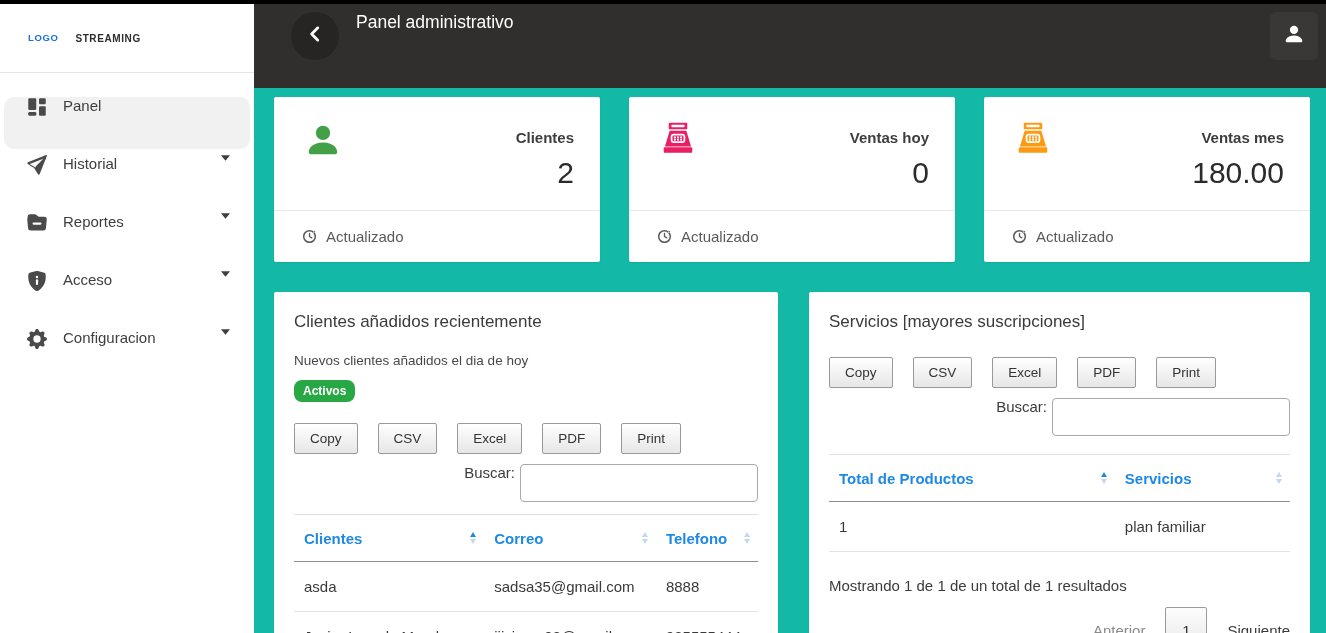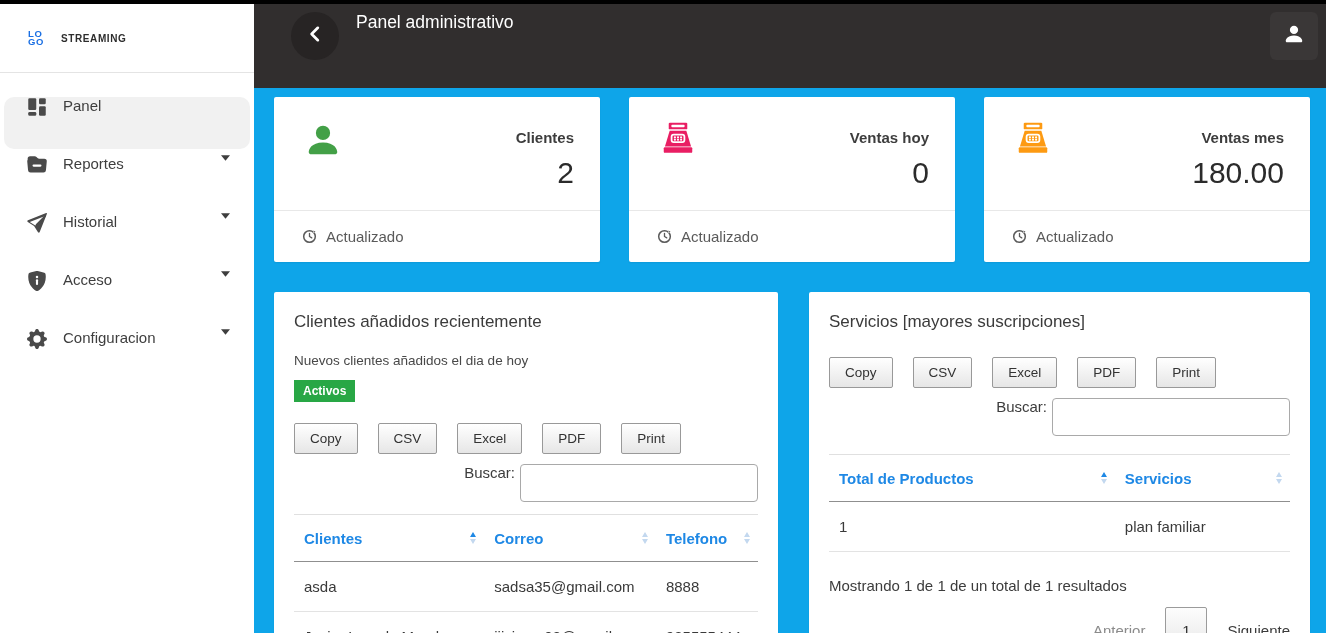--- a/index.html
+++ b/index.html
@@ -3,21 +3,21 @@
 <meta charset="utf-8">
 <style>
   html,body{margin:0;padding:0}
   body{width:1326px;height:633px;position:relative;overflow:hidden;background:#ededed;
        font-family:"Liberation Sans",sans-serif;-webkit-font-smoothing:antialiased}
   .top-strip{position:absolute;left:0;top:0;width:1326px;height:4px;background:#000;z-index:5}
 
   
   .sidebar{position:absolute;left:0;top:4px;width:254px;height:629px;background:#fff;z-index:4}
   .brand{height:68px;display:flex;align-items:center;padding-left:28px;gap:17px;border-bottom:1px solid #e4e4e4}
-  .logo{display:flex;flex-direction:column;line-height:8.5px}
+  .logo{display:flex;flex-direction:row;line-height:8.5px}
   .logo span{font-size:9.5px;font-weight:800;color:#1a6fe3;letter-spacing:.6px}
   .brand-name{font-size:10px;font-weight:bold;color:#2d2d2d;letter-spacing:.6px}
   .menu{padding:24px 4px 0 4px}
   .side-item{height:52px;margin-bottom:6px;border-radius:10px;display:flex;
              padding:0 20px 0 23px;gap:16px;cursor:pointer}
   .side-item.active{background:#f1f1f1}
   .side-icon{width:20px;height:20px;color:#4a4a4a;flex:0 0 20px}
   .side-icon svg{width:20px;height:20px;display:block}
   .side-label{font-size:15px;color:#3e3e3e}
   .caret{margin-left:auto;color:#3e3e3e;display:flex}
@@ -29,21 +29,21 @@
   .back-btn{width:48px;height:48px;border-radius:50%;background:#272424;margin-left:29px;
             display:flex;align-items:center;justify-content:center;cursor:pointer}
   .back-btn svg{width:18px;height:18px}
   .topbar-title{color:#fff;font-size:17.5px;margin-left:17px}
   .topbar-spacer{flex:1}
   .user-btn{width:48px;height:48px;border-radius:6px;background:#3a3737;margin-right:16px;
             display:flex;align-items:center;justify-content:center;cursor:pointer;color:#fff}
   .user-btn svg{width:22px;height:22px}
 
   
-  .main{position:absolute;left:254px;top:72px;width:1072px;height:561px;background:#0ea5e9;
+  .main{position:absolute;left:254px;top:72px;width:1072px;height:561px;background:#14b8a6;
         padding:25px 16px 0 20px;box-sizing:border-box}
   .cards-row{display:flex;gap:29px}
   .card{width:330px;height:165px;background:#fff;border-radius:2px;box-shadow:0 1px 2px rgba(0,0,0,.07);
         box-sizing:border-box;display:flex;flex-direction:column}
   .card-body{flex:1;display:flex;justify-content:space-between;padding:24px 26px 0 30px;box-sizing:border-box}
   .card-icon svg{width:38px;height:38px;display:block}
   .card-meta{text-align:right}
   .card-label{font-size:15px;font-weight:bold;color:#3d3d3d;margin-top:8px}
   .card-value{font-size:30px;color:#2b2b2b;margin-top:10px}
   .card-footer{height:51px;border-top:1px solid #e8e8e8;display:flex;align-items:center;
@@ -51,21 +51,21 @@
   .card-footer svg{width:15px;height:15px;display:block}
 
   .panels-row{display:flex;gap:31px;margin-top:30px}
   .panel{background:#fff;border-radius:2px;box-shadow:0 1px 2px rgba(0,0,0,.07);
          box-sizing:border-box;padding:20px;height:430px}
   .panel-clients{width:510px}
   .panel-services{width:507px}
   .panel-title{font-size:17px;color:#3b3b3b}
   .panel-subtitle{font-size:13.5px;color:#484848;margin-top:21px}
   .badge{display:inline-block;margin-top:12px;background:#28a745;color:#fff;font-size:12px;
-         font-weight:bold;padding:4px 9px;border-radius:0}
+         font-weight:bold;padding:4px 9px;border-radius:8px}
   .btn-row{display:flex;gap:20px}
   .panel-clients .btn-row{margin-top:21px}
   .panel-services .btn-row{margin-top:25px}
   .dt-btn{padding:7px 15px;font-size:13.5px;color:#333;border:1px solid #999;border-radius:2px;
           background:linear-gradient(to bottom,#fff 0%,#e6e6e6 100%);cursor:pointer;
           font-family:"Liberation Sans",sans-serif}
   .search-row{margin-top:10px;display:flex;justify-content:flex-end;align-items:flex-start;gap:5px}
   .search-row label{font-size:15px;color:#3c3c3c}
   .search-input{width:220px;height:36px;border:1px solid #a9a9a9;border-radius:4px;
                 font-size:15px;padding:0 8px;box-sizing:content-box;outline:none}
@@ -110,39 +110,39 @@
             <rect x="1" y="12" width="6.4" height="3" rx="1"></rect>
             <rect x="9.6" y="1" width="5.4" height="4.8" rx="1"></rect>
             <rect x="9.6" y="7.4" width="5.4" height="7.6" rx="1"></rect>
           </svg>
         </span>
         <span class="side-label">Panel</span>
       </div>
       <div class="side-item">
         <span class="side-icon">
           <svg viewBox="0 0 16 16" fill="currentColor">
-            <path d="M9.83 3h3.98a2 2 0 0 1 1.99 2.18l-.64 7A2 2 0 0 1 13.17 14H2.83a2 2 0 0 1-1.99-1.82l-.64-7A2 2 0 0 1 .54 3.87L.5 3a2 2 0 0 1 2-2h3.67a2 2 0 0 1 1.42.59l.83.83A2 2 0 0 0 9.83 3"></path>
-            <rect x="4.4" y="7.6" width="7.2" height="1.7" rx=".85" fill="#fff"></rect>
-          </svg>
-        </span>
-        <span class="side-label">Reportes</span>
+            <path d="M15.96.69a.5.5 0 0 0-.65-.65L.77 5.85a.75.75 0 0 0-.12 1.33l4.99 3.18 3.18 4.99a.75.75 0 0 0 1.33-.12zM6.64 10.07 2.2 7.24l11.3-4.52z"></path>
+            <path d="M14.3 1.7 6.9 9.1l.7 1.1 7.5-7.5z"></path>
+          </svg>
+        </span>
+        <span class="side-label">Historial</span>
         <span class="caret">
           <svg viewBox="0 0 10 6" fill="currentColor">
             <path d="M0 0h10L5 6z"></path>
           </svg>
         </span>
       </div>
       <div class="side-item">
         <span class="side-icon">
           <svg viewBox="0 0 16 16" fill="currentColor">
-            <path d="M15.96.69a.5.5 0 0 0-.65-.65L.77 5.85a.75.75 0 0 0-.12 1.33l4.99 3.18 3.18 4.99a.75.75 0 0 0 1.33-.12zM6.64 10.07 2.2 7.24l11.3-4.52z"></path>
-            <path d="M14.3 1.7 6.9 9.1l.7 1.1 7.5-7.5z"></path>
-          </svg>
-        </span>
-        <span class="side-label">Historial</span>
+            <path d="M9.83 3h3.98a2 2 0 0 1 1.99 2.18l-.64 7A2 2 0 0 1 13.17 14H2.83a2 2 0 0 1-1.99-1.82l-.64-7A2 2 0 0 1 .54 3.87L.5 3a2 2 0 0 1 2-2h3.67a2 2 0 0 1 1.42.59l.83.83A2 2 0 0 0 9.83 3"></path>
+            <rect x="4.4" y="7.6" width="7.2" height="1.7" rx=".85" fill="#fff"></rect>
+          </svg>
+        </span>
+        <span class="side-label">Reportes</span>
         <span class="caret">
           <svg viewBox="0 0 10 6" fill="currentColor">
             <path d="M0 0h10L5 6z"></path>
           </svg>
         </span>
       </div>
       <div class="side-item">
         <span class="side-icon">
           <svg viewBox="0 0 16 16" fill="currentColor">
             <path d="M8 0c-.69 0-1.84.27-2.93.56-1.11.3-2.23.66-2.89.87A1.54 1.54 0 0 0 1.14 2.7c-.6 4.48.79 7.8 2.47 9.99a11.8 11.8 0 0 0 2.52 2.45c.39.27.74.48 1.05.63.28.13.58.24.83.24s.55-.11.83-.24a7 7 0 0 0 1.05-.63 11.8 11.8 0 0 0 2.52-2.45c1.68-2.2 3.06-5.51 2.47-9.99a1.54 1.54 0 0 0-1.05-1.26 63 63 0 0 0-2.89-.87C9.84.27 8.69 0 8 0"></path>

